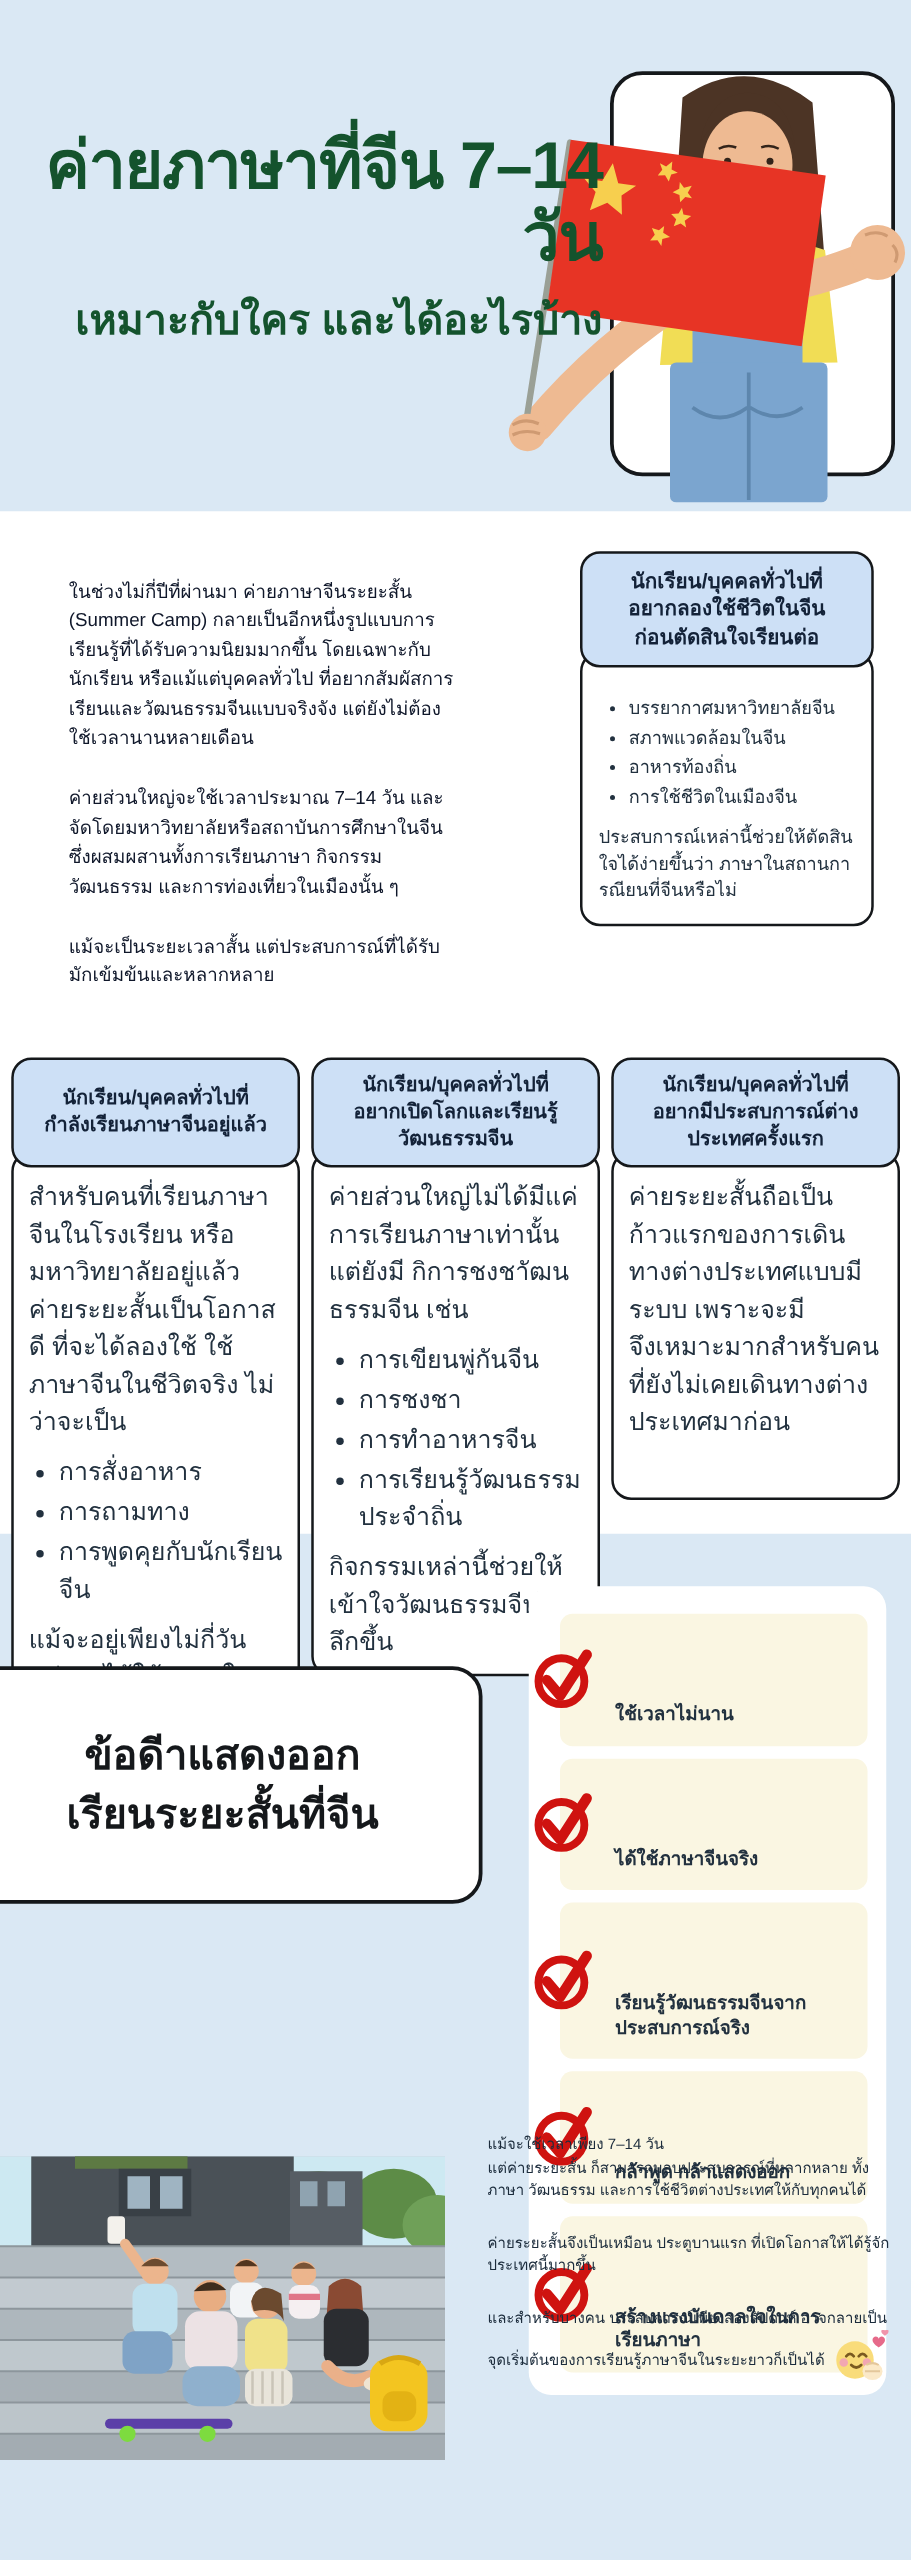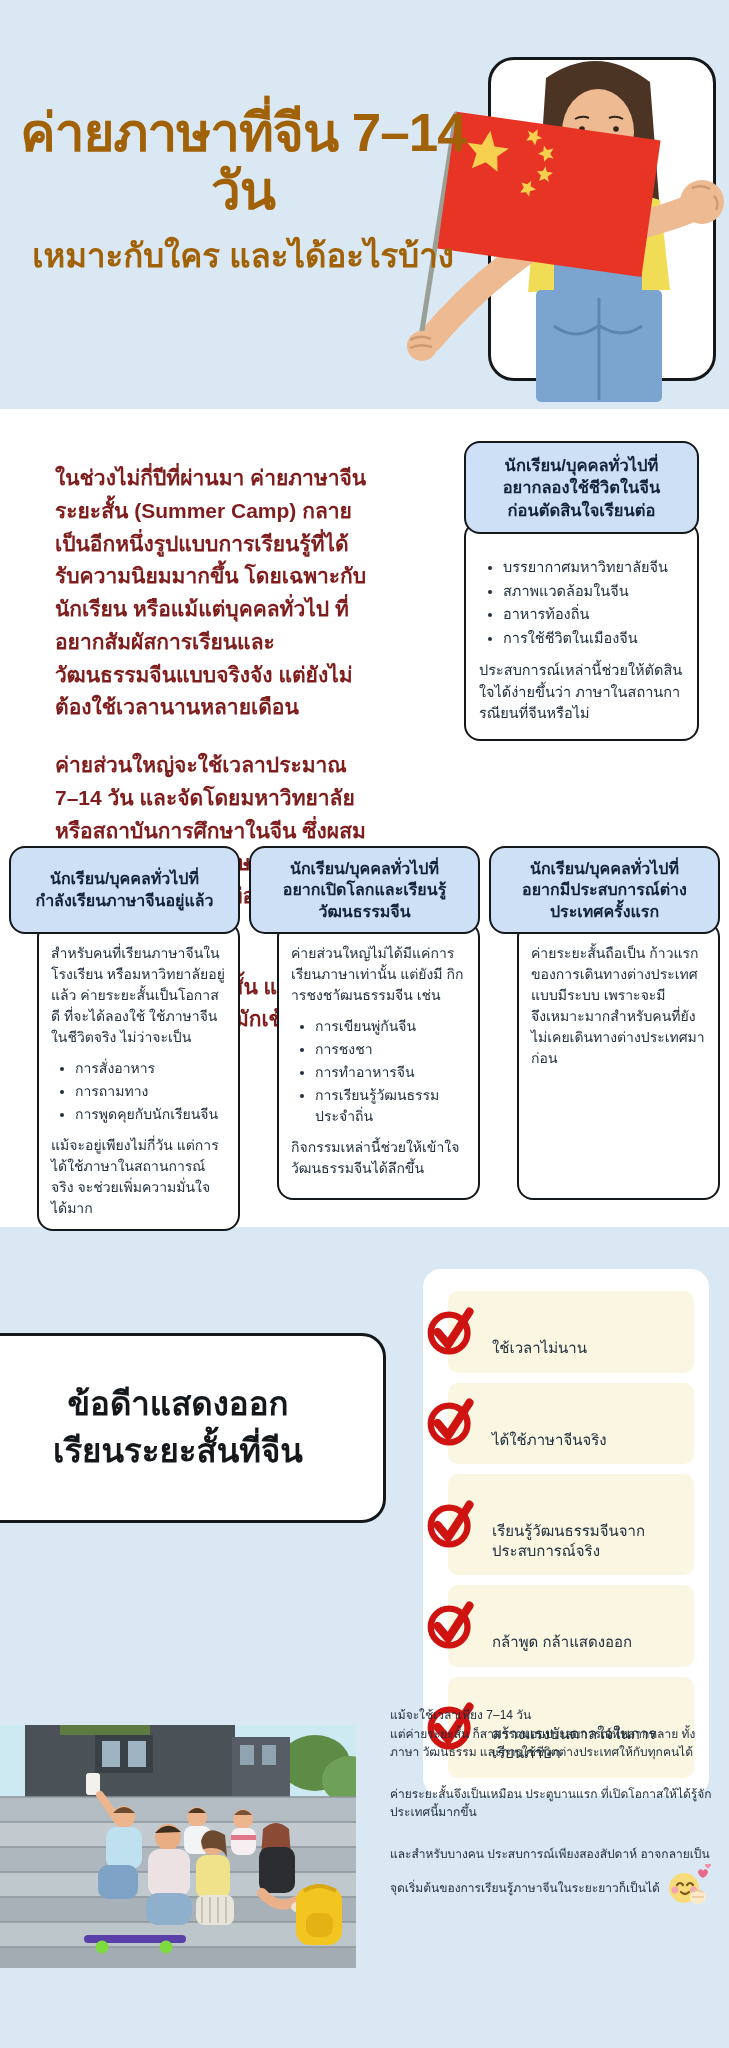--- a/index.html
+++ b/index.html
@@ -7,57 +7,57 @@
     position:relative; width:729px; height:2048px; overflow:hidden;
     background:#ffffff;
     font-family:"Liberation Sans","DejaVu Sans",sans-serif;
     -webkit-font-smoothing:antialiased;
   }
   .bg-blue { position:absolute; left:0; width:729px; background:#dae8f4; }
   .pre { white-space:pre-line; }
   p, .para { overflow-wrap:break-word; }
 
   
-  .hero-title { position:absolute; left:4px; top:104px; width:478px; text-align:center; color:#a16207; z-index:3; }
+  .hero-title { position:absolute; left:4px; top:104px; width:478px; text-align:right; color:#14532d; z-index:3; }
   .hero-title .l1 { font-size:53px; font-weight:800; letter-spacing:-1px; line-height:1.1; }
   .hero-title .l2 { font-size:33px; font-weight:700; margin-top:8px; }
   .hero-card { position:absolute; left:488px; top:57px; width:222px; height:318px; background:#ffffff;
     border:3px solid #15181b; border-radius:26px; z-index:1; }
   .hero-art { position:absolute; left:330px; top:26px; width:399px; height:376px; z-index:2; }
 
   
-  .intro-col { position:absolute; left:55px; top:462px; width:314px; font-size:21px; line-height:1.56;
-    color:#7f1d1d; font-weight:700; z-index:2; }
+  .intro-col { position:absolute; left:55px; top:462px; width:314px; font-size:15px; line-height:1.56;
+    color:#0f172a; font-weight:400; z-index:2; }
   .intro-col p { margin:0 0 25px 0; }
 
   .hl-box { position:absolute; left:464px; top:441px; width:235px; z-index:2; }
   .box-head { background:#cde0f6; border:2.5px solid #15181b; border-radius:16px; padding:11px 6px;
     text-align:center; font-weight:800; font-size:16.5px; line-height:1.35; color:#132238;
     position:relative; z-index:2; }
   .box-body { background:#ffffff; border:2.5px solid #15181b; border-radius:16px; margin-top:-13px;
     padding:24px 13px 14px 13px; font-size:14.5px; line-height:1.5; color:#22313f; position:relative; z-index:1; }
   .box-body ul { margin:10px 0 10px 0; padding-left:24px; }
   .box-body li { margin:2px 0; }
 
   
   .audience-row { position:absolute; left:9px; top:846px; width:711px; height:354px; display:flex; gap:9px; z-index:2; }
   .aud-col { flex:1; display:flex; flex-direction:column; }
   .aud-col .box-head { min-height:88px; box-sizing:border-box; display:flex; align-items:center;
     justify-content:center; font-size:16px; padding:6px 8px; }
-  .aud-col .box-body { flex:1; font-size:14px; box-sizing:border-box; padding:20px 12px 10px 12px;margin-left:28px; }
+  .aud-col .box-body { flex:1; font-size:20px; box-sizing:border-box; padding:20px 12px 10px 12px; }
 
   
   .benefits-card { position:absolute; left:-30px; top:1333px; width:410px; height:184px; background:#ffffff;
     border:3px solid #15181b; border-radius:24px; display:flex; flex-direction:column; align-items:center;
     justify-content:center; text-align:center; font-size:33px; font-weight:800; color:#15181b;
     line-height:1.42; z-index:2; }
   .checklist-card { position:absolute; left:423px; top:1269px; width:286px; min-height:338px; background:#ffffff;
     border-radius:18px; padding:22px 15px 18px 25px; box-sizing:border-box; z-index:2; }
-  .check-item { position:relative; background:#faf6e2; border-radius:10px; padding:8px 8px 15px 44px;
-    font-size:15px; font-weight:400; color:#22313f; margin-bottom:10px; line-height:1.3; }
+  .check-item { position:relative; background:#faf6e2; border-radius:10px; padding:32px 8px 15px 44px;
+    font-size:15px; font-weight:700; color:#22313f; margin-bottom:10px; line-height:1.3; }
   .check-item:last-child { margin-bottom:0; }
   .check-icon { position:absolute; left:-24px; top:50%; transform:translateY(-55%); width:58px; height:58px; }
 
   
   .photo-art { position:absolute; left:0; top:1725px; width:356px; height:243px; z-index:2; }
   .outro { position:absolute; left:390px; top:1706px; width:330px; font-size:12px; line-height:1.55;
     color:#1c2c3c; font-weight:500; z-index:2; }
   .outro p { margin:0 0 23px 0; }
   .emoji { width:46px; height:42px; vertical-align:-14px; margin-left:5px; }
 </style>

